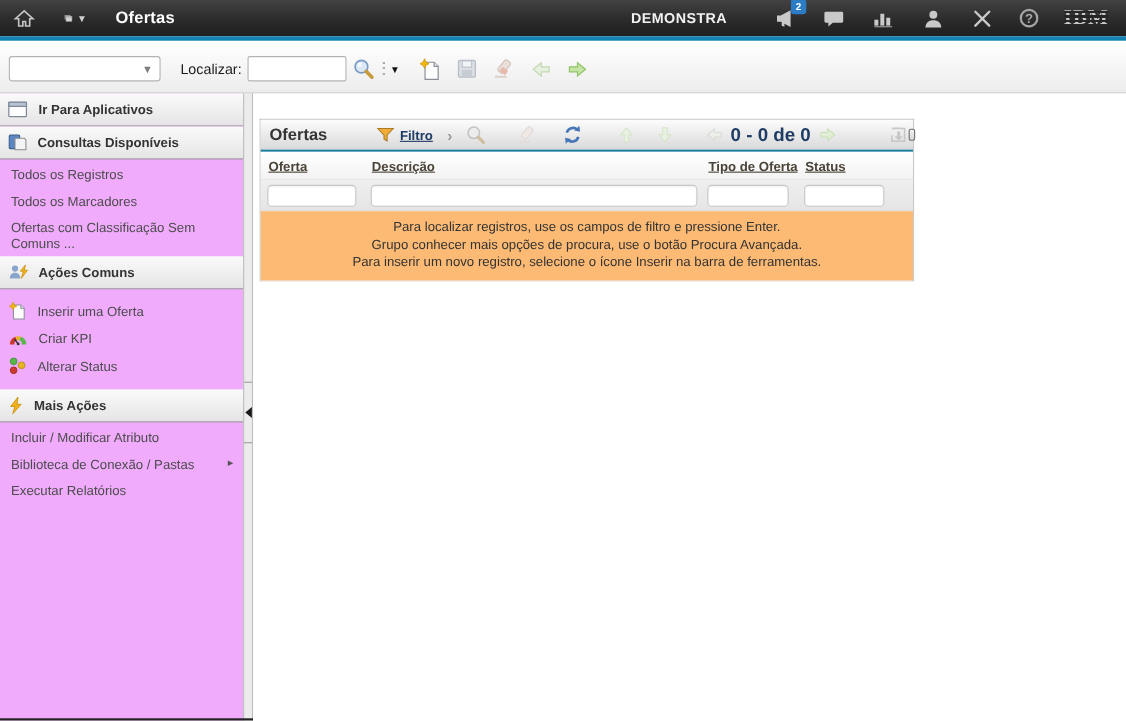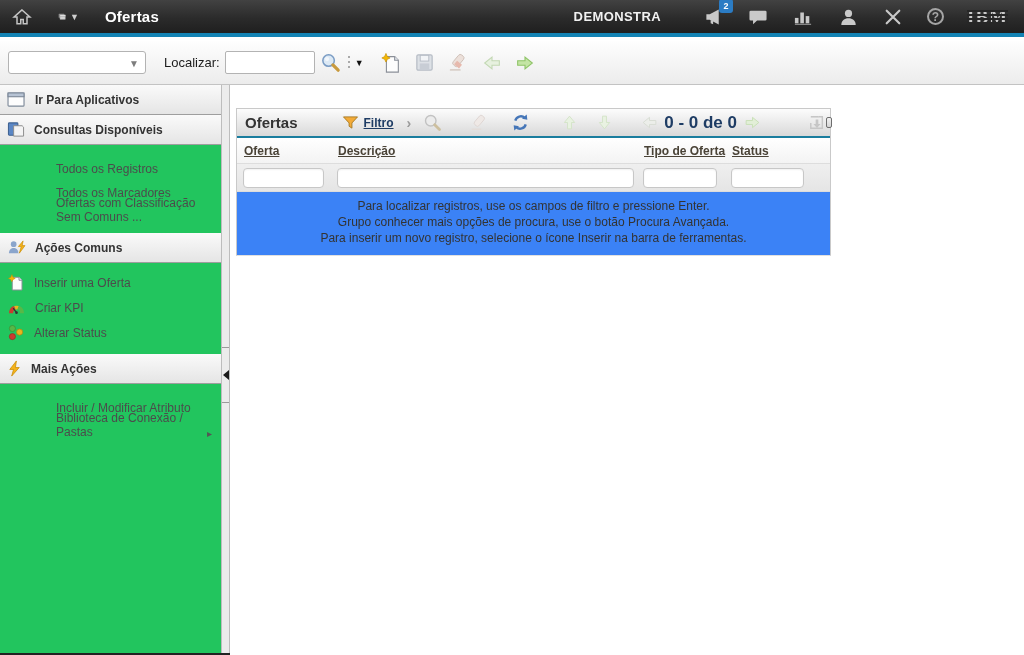--- a/index.html
+++ b/index.html
@@ -37,27 +37,27 @@
            border:1px solid #b3b3b3; border-radius:3px; cursor:pointer; }
   .combo-caret { position:absolute; right:6px; top:6px; color:#7d7d7d; font-size:10px; }
   .find-label { margin-left:18px; font-size:13px; color:#1c1c1c; }
   .find-input { margin-left:5px; width:90px; height:23px; border:1px solid #b3b3b3; border-radius:2px;
                 font-size:12px; padding:0 4px; background:#fff; }
   .t2-icon { display:flex; align-items:center; justify-content:center; cursor:pointer; }
   .dotsep { width:2px; height:14px; margin-left:6px;
             background:repeating-linear-gradient(180deg,#aaa 0 2px,transparent 2px 5px); }
 
   
-  .sidebar { position:absolute; top:85px; left:0; width:221px; height:570px; background:#22c55e; }
+  .sidebar { position:absolute; top:85px; left:0; width:221px; height:570px; background:#f0abfc; }
   .side-header { height:30px; display:flex; align-items:center; gap:9px; padding-left:7px;
                  background:linear-gradient(#fafafa,#e5e5e5); border-bottom:1px solid #9e9e9e;
                  font-size:12px; font-weight:bold; color:#333; cursor:pointer; }
   .side-items { padding:7px 0 9px 0; }
-  .side-item { height:24px; display:flex; align-items:flex-end; padding-left:10px;
-               font-size:12px; color:#4c4c4c; cursor:pointer;margin-left:46px; }
+  .side-item { height:24px; display:flex; align-items:flex-start; padding-left:10px;
+               font-size:12px; color:#4c4c4c; cursor:pointer; }
   .side-item-ic { height:25px; display:flex; align-items:center; gap:9px; padding-left:7px;
                   font-size:12px; color:#4c4c4c; cursor:pointer; }
   .submenu-arrow { margin-left:auto; margin-right:9px; color:#555; font-size:10px; }
 
   
   .splitter { position:absolute; top:85px; left:221px; width:9px; height:570px;
               background:#ececec; border-left:1px solid #bdbdbd; border-right:1px solid #bdbdbd; cursor:col-resize; }
   .split-handle { position:absolute; top:262px; left:0; width:7px; height:56px;
                   border-top:1px solid #9a9a9a; border-bottom:1px solid #9a9a9a;
                   display:flex; align-items:center; justify-content:center; cursor:pointer; }
@@ -85,21 +85,21 @@
   .col-header { display:grid; grid-template-columns:94px 306px 88px 88px; align-items:center;
                 height:26px; background:linear-gradient(#ffffff,#f3f3f3); border-bottom:1px solid #ddd; }
   .col-header span { padding-left:7px; font-size:12px; font-weight:bold; color:#4a4337;
                      text-decoration:underline; cursor:pointer; white-space:nowrap; }
   .filter-row { display:grid; grid-template-columns:94px 306px 88px 88px; align-items:center;
                 height:28px; background:linear-gradient(#efefef,#e5e5e5); border-bottom:1px solid #dcdcdc; }
   .filter-row input { height:20px; margin-left:6px; border:1px solid #c7c7c7; border-radius:4px;
                       background:#fff; font-size:12px; padding:0 4px;
                       box-shadow:inset 0 1px 2px rgba(0,0,0,.06); }
   .f1{width:81px;} .f2{width:297px;} .f3{width:74px;} .f4{width:73px;}
-  .help-area { background:#3b82f6; padding:6px 0 9px 0; text-align:center; }
+  .help-area { background:#fdba74; padding:6px 0 9px 0; text-align:center; }
   .help-area div { font-size:12px; color:#333; line-height:16px; }
   svg { display:block; }
 </style>
 </head>
 <body>
 
 <div class="topbar">
   <div class="tb-icon tb-home">
     <svg width="20" height="20" viewBox="0 0 24 24">
         <path d="M12 3.5 2.5 12H6v8h4.5v-5h3v5H18v-8h3.5z" fill="none" stroke="#c4c4c4" stroke-width="1.8"></path>
@@ -276,20 +276,23 @@
     <span>Mais Ações</span>
   </div>
   <div class="side-items">
     <div class="side-item">
       <span>Incluir / Modificar Atributo</span>
     </div>
     <div class="side-item">
       <span>Biblioteca de Conexão / Pastas</span>
       <span class="submenu-arrow">▸</span>
     </div>
+    <div class="side-item">
+      <span>Executar Relatórios</span>
+    </div>
   </div>
 </div>
 
 <div class="splitter">
   <div class="split-handle">
     <span class="split-tri"></span>
   </div>
 </div>
 <div class="bottom-edge"></div>
 

